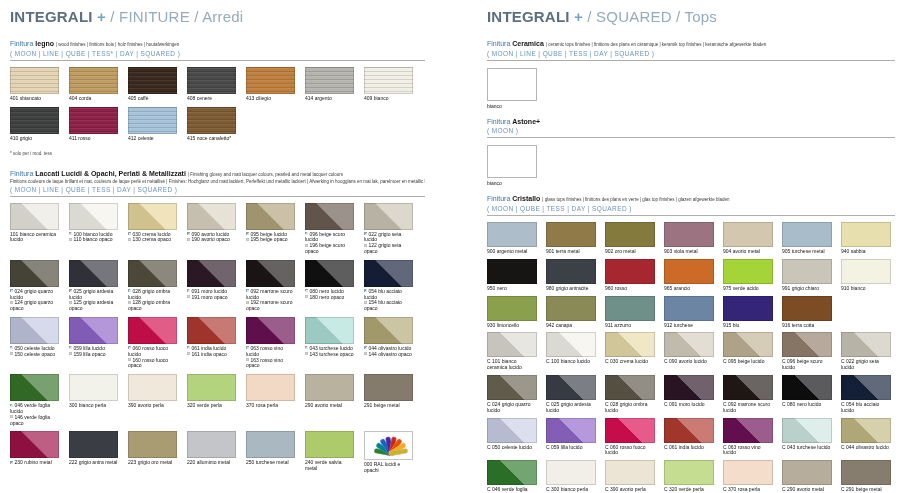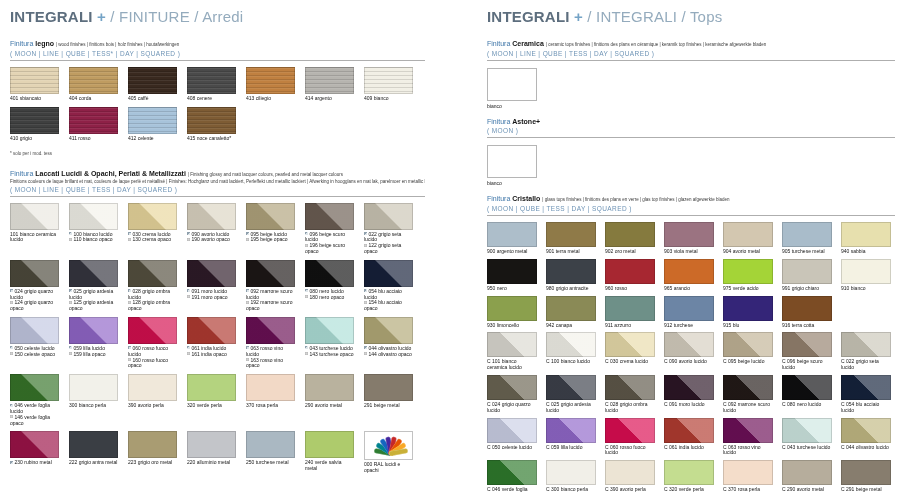--- a/index.html
+++ b/index.html
@@ -394,21 +394,21 @@
             </div>
           </div>
         </div>
       </div>
   </div>
 </div>
 
 <div class="col right">
   <h1 class="page-title"><span class="brand">INTEGRALI</span>
     <span class="plus">+</span>
-    <span class="path">/ INTEGRALI / Tops</span></h1>
+    <span class="path">/ SQUARED / Tops</span></h1>
 
   <div class="sec sp-ceramica">
     <div class="sec-head"><span class="fin">Finitura</span>
       <span class="sec-name">Ceramica</span>
       <span class="langs">| ceramic tops finishes | finitions des plans en céramique | keramik top finishes | keramische afgewerkte bladen</span></div>
     <div class="programs">( MOON | LINE | QUBE | TESS | DAY | SQUARED )</div>
     <hr class="rule">
     <div class="big-swatch"></div>
     <div class="big-lbl">bianco</div>
   </div>

